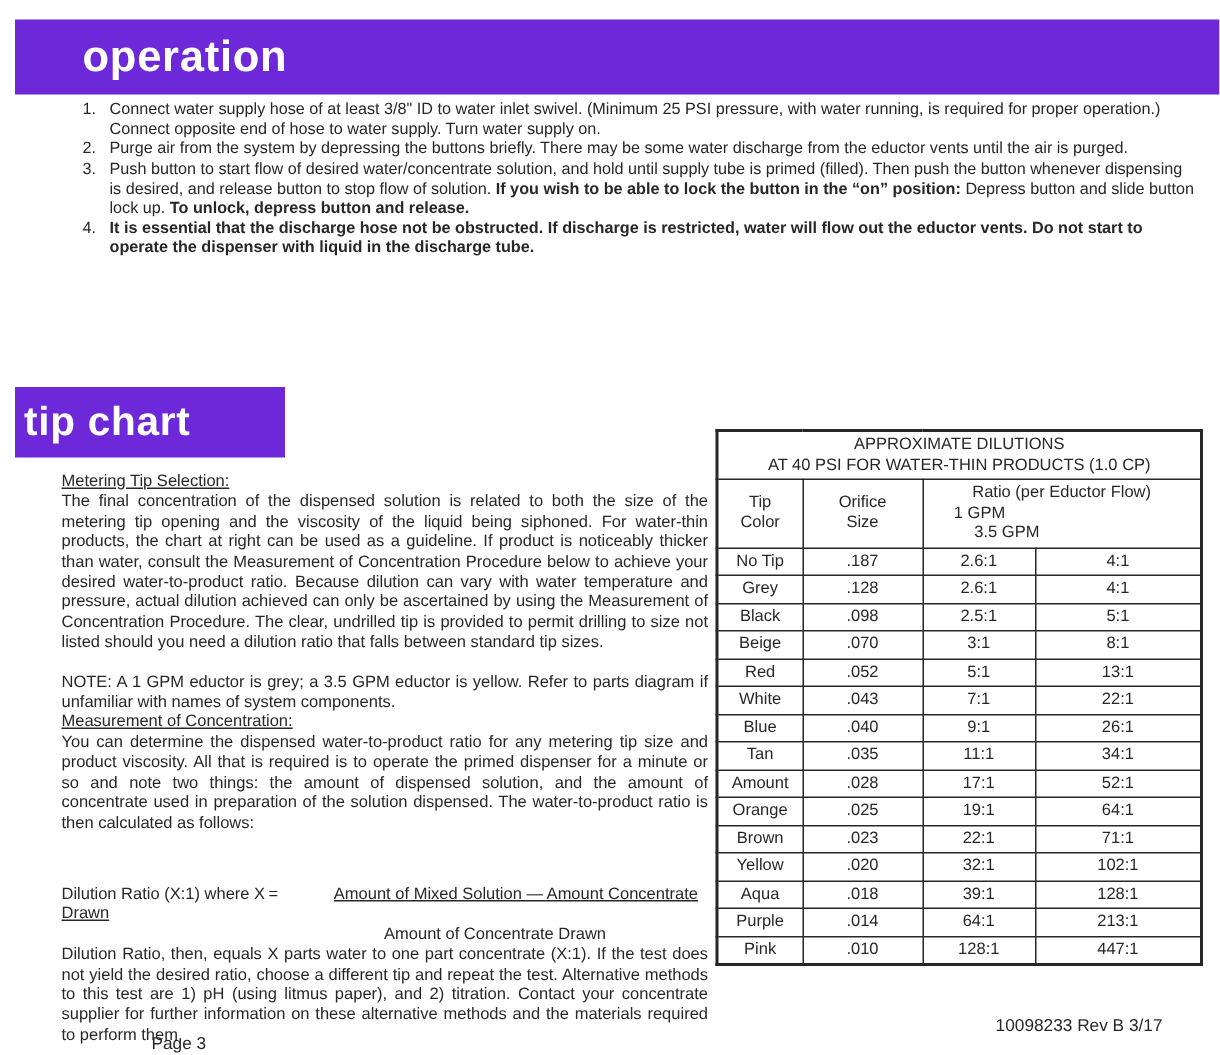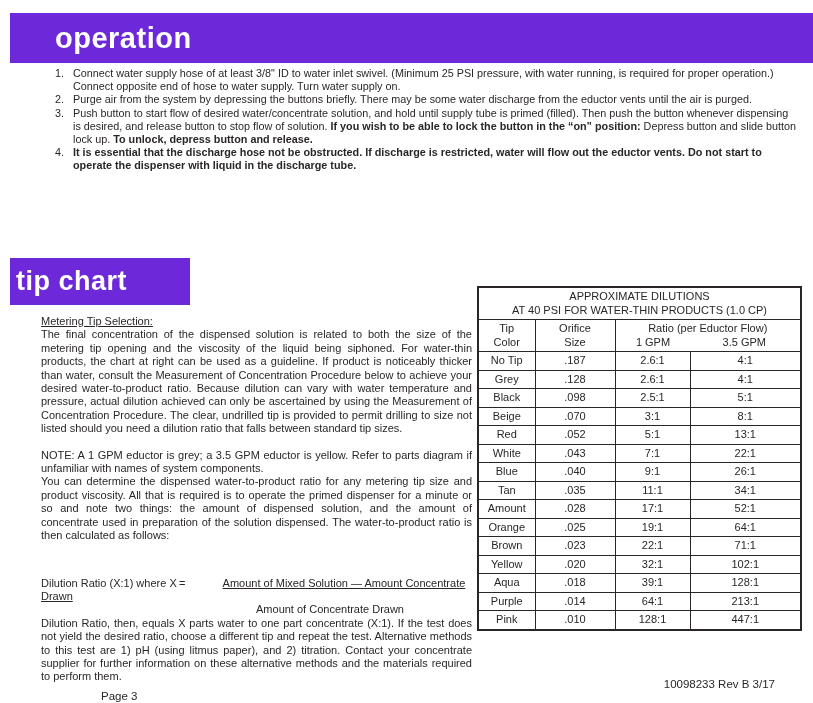--- a/index.html
+++ b/index.html
@@ -56,21 +56,21 @@
   table.dilution th, table.dilution td {
     border: 1.5px solid #2a2627;
     text-align: center;
     font-weight: normal;
     padding: 2px 1px;
     line-height: 13.5px;
   }
   table.dilution { border: 2px solid #2a2627; }
   td.data-cell { padding: 1px 0 2px 0; line-height: 15.5px; }
   .two-line span { display: block; }
-  .ratio-subrow { display: flex; }
+  .ratio-subrow { display: flex; flex-direction: column; }
   .ratio-subrow .sub1 { width: 40%; text-align: center; }
   .ratio-subrow .sub2 { width: 60%; }
 
   .footer-left { position: absolute; left: 57px; top: 690px; font-size: 11.5px; padding-left: 44px; }
   .footer-right { position: absolute; right: 38px; top: 678px; font-size: 11.5px; }
 </style>
 </head>
 <body>
 
 <div class="band band-operation">
@@ -97,20 +97,21 @@
   </div>
 
 <div class="band band-tip">
   <span class="band-title">tip chart</span>
 </div>
 
 <div class="left-col">
   <div class="heading">Metering Tip Selection:</div>
   <p>The final concentration of the dispensed solution is related to both the size of the metering tip opening and the viscosity of the liquid being siphoned. For water-thin products, the chart at right can be used as a guideline. If product is noticeably thicker than water, consult the Measurement of Concentration Procedure below to achieve your desired water-to-product ratio. Because dilution can vary with water temperature and pressure, actual dilution achieved can only be ascertained by using the Measurement of Concentration Procedure. The clear, undrilled tip is provided to permit drilling to size not listed should you need a dilution ratio that falls between standard tip sizes.</p>
   <p class="gap-para">NOTE: A 1 GPM eductor is grey; a 3.5 GPM eductor is yellow. Refer to parts diagram if unfamiliar with names of system components.</p>
+  <div class="heading">Measurement of Concentration:</div>
   <p>You can determine the dispensed water-to-product ratio for any metering tip size and product viscosity. All that is required is to operate the primed dispenser for a minute or so and note two things: the amount of dispensed solution, and the amount of concentrate used in preparation of the solution dispensed. The water-to-product ratio is then calculated as follows:</p>
   <div class="formula">
     <div class="formula-line"><span>Dilution Ratio (X:1) where X = </span><span class="formula-num">Amount of Mixed Solution — Amount Concentrate Drawn</span></div>
     <div class="formula-den">Amount of Concentrate Drawn</div>
   </div>
   <p>Dilution Ratio, then, equals X parts water to one part concentrate (X:1). If  the test does not yield the desired ratio, choose a different tip and repeat the test. Alternative methods to this test are 1) pH (using litmus paper), and 2) titration. Contact your concentrate supplier for further information on these alternative methods and the materials required to perform them.</p>
 </div>
 
 <table class="dilution">
   <colgroup>

